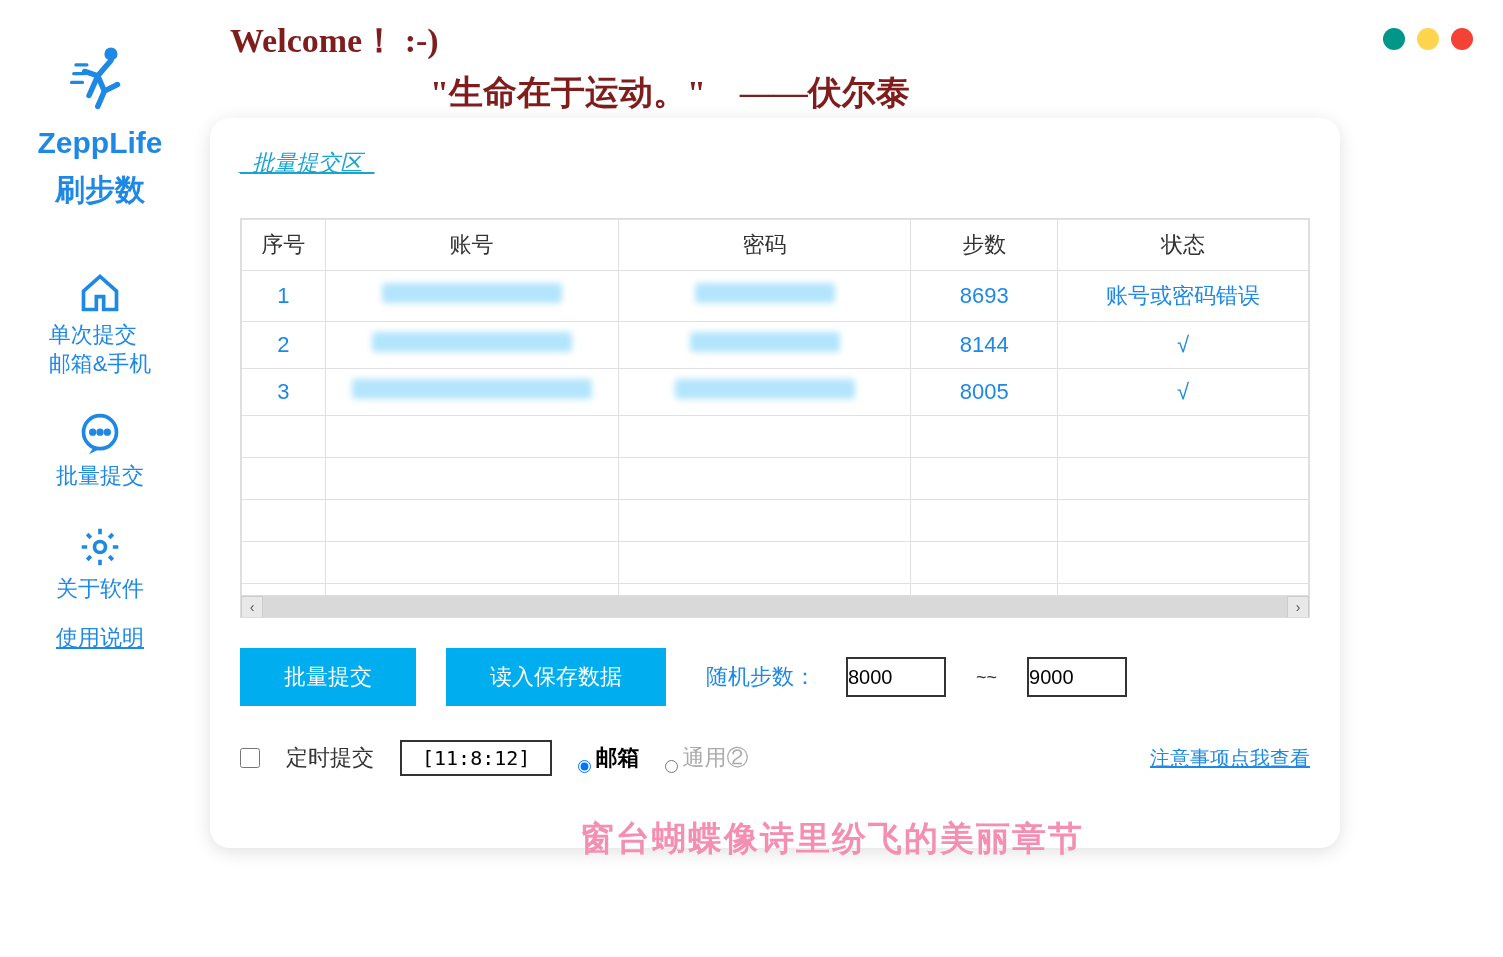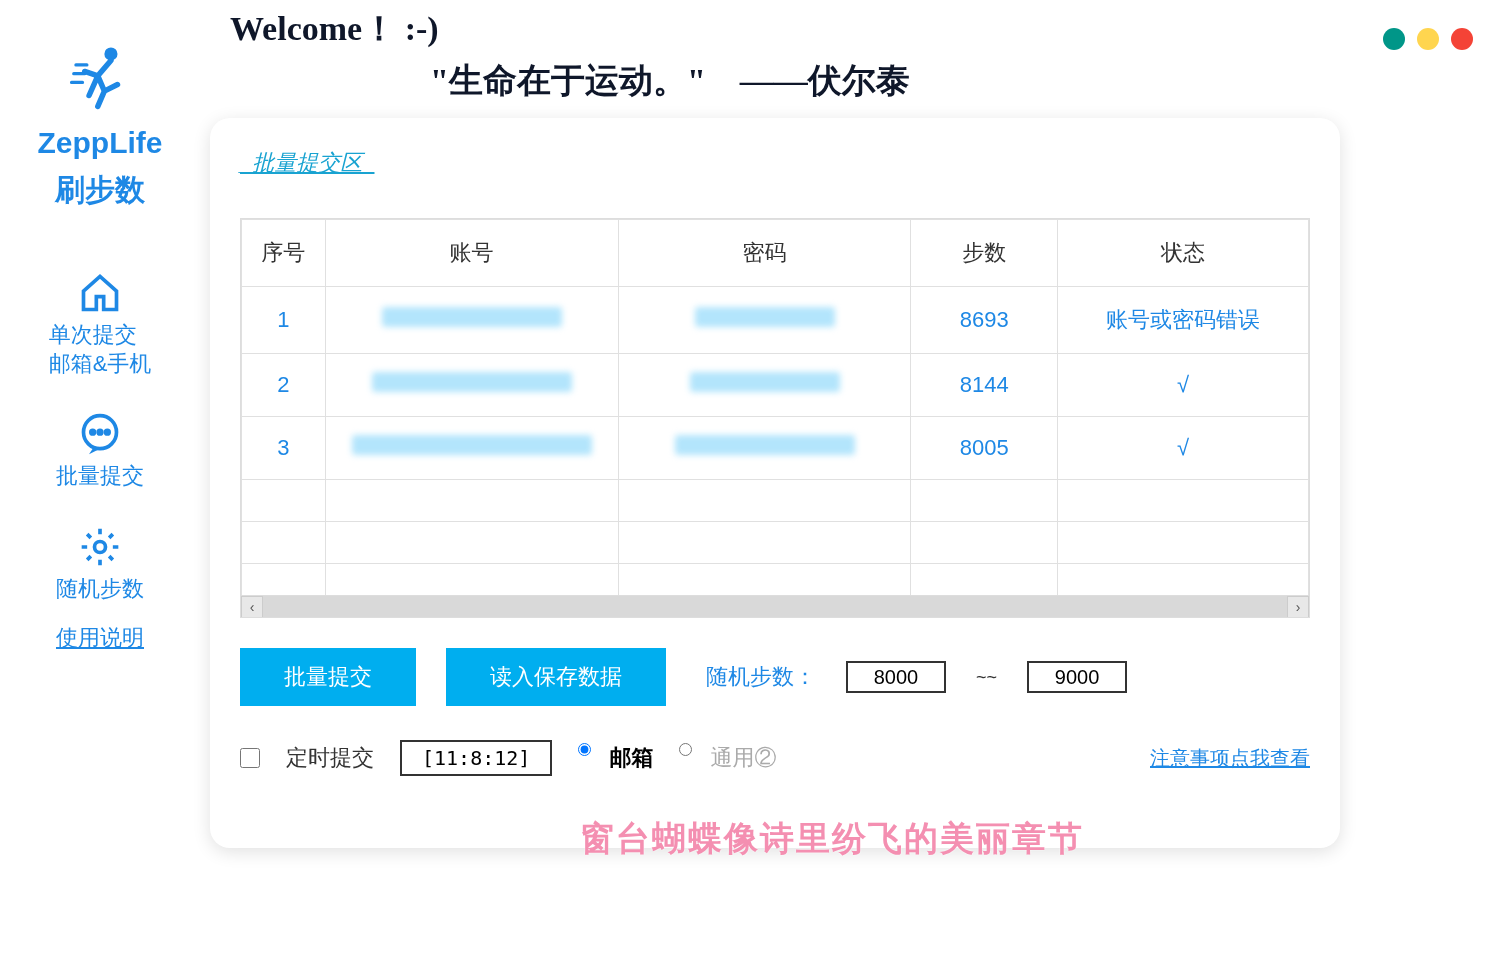--- a/index.html
+++ b/index.html
@@ -41,22 +41,22 @@
 
 .nav { margin-top: 60px; display: flex; flex-direction: column; align-items: center; gap: 34px; width: 100%; }
 .nav-item { display: flex; flex-direction: column; align-items: center; color: #1e88e5; cursor: pointer; }
 .nav-item svg { width: 44px; height: 44px; stroke: #1e88e5; fill: none; stroke-width: 2; }
 .nav-item .lbl { font-size: 22px; margin-top: 6px; text-align:left; line-height: 1.3; }
 
 .link-item { color: #1e88e5; font-size: 22px; text-decoration: underline; cursor: pointer; margin-top: 20px; text-align:center; line-height:1.4; }
 
 .header-text {
   position: absolute;
-  left: 230px; top: 6px;
-  color: #0f172a;
+  left: 230px; top: 18px;
+  color: #7f1d1d;
   font-family: "Comic Sans MS", "Microsoft YaHei", cursive;
 }
 .header-text .line1 { font-size: 34px; font-weight: bold; }
 .header-text .line2 { font-size: 34px; font-weight: bold; margin-left: 200px; margin-top: 6px; }
 
 .main-panel {
   position: absolute;
   left: 210px; top: 118px;
   width: 1130px;
   height: 730px;
@@ -73,21 +73,21 @@
 }
 
 .table-wrap {
   margin-top: 40px;
   border: 1px solid #ddd;
   height: 400px;
   overflow: hidden;
   position: relative;
 }
 table { width: 100%; border-collapse: collapse; table-layout: fixed; }
-th, td { border: 1px solid #e0e0e0; padding: 18px 10px; text-align: center; font-size: 22px; height: 42px; }
+th, td { border: 1px solid #e0e0e0; padding: 10px 10px; text-align: center; font-size: 22px; height: 42px; }
 th { color: #333; font-weight: normal; background: #fff; }
 td { color: #1e88e5; }
 col.c1 { width: 80px; }
 col.c2 { width: 280px; }
 col.c3 { width: 280px; }
 col.c4 { width: 140px; }
 col.c5 { width: 240px; }
 
 .blur-box {
   display: inline-block;
@@ -118,42 +118,41 @@
 .btn {
   background: #00aeef;
   color: #fff;
   border: none;
   font-size: 22px;
   padding: 14px 44px;
   cursor: pointer;
 }
 .steps-label { color: #1e88e5; font-size: 22px; margin-left: 10px; }
 .num-input {
-  width: 100px; height: 32px;
+  width: 100px; height: 40px;
   border: 2px solid #333;
-  text-align: center;
   font-size: 20px;
 }
 .tilde { font-size: 18px; color: #333; }
 
 .controls-row2 {
   margin-top: 34px;
   display: flex;
   align-items: center;
   gap: 26px;
 }
 .chk { width: 20px; height: 20px; }
 .chk-label { font-size: 22px; color: #333; }
 .time-box {
   border: 2px solid #333;
   padding: 4px 20px;
   font-size: 20px;
   font-family: monospace;
 }
-.radio-wrap { display: flex; align-items: flex-start; gap: 18px; font-size: 22px; }
+.radio-wrap { display: flex; align-items: flex-end; gap: 4px; font-size: 22px; }
 .radio-wrap.disabled { color: #aaa; }
 .notice-link { margin-left: auto; color: #1e88e5; font-size: 20px; text-decoration: underline; cursor: pointer; }
 
 .footer-deco {
   position: absolute;
   left: 370px;
   bottom: -14px;
   font-size: 34px;
   font-weight: bold;
   color: #f48fb1;
@@ -196,21 +195,21 @@
           <circle cx="12" cy="11" r="1" fill="#1e88e5"></circle>
           <circle cx="16" cy="11" r="1" fill="#1e88e5"></circle>
         </svg>
       <div class="lbl">批量提交</div>
     </div>
     <div class="nav-item">
       <svg viewBox="0 0 24 24">
           <circle cx="12" cy="12" r="3"></circle>
           <path d="M12 2v3M12 19v3M2 12h3M19 12h3M5 5l2 2M17 17l2 2M19 5l-2 2M7 17l-2 2"></path>
         </svg>
-      <div class="lbl">随机步数</div>
+      <div class="lbl">关于软件</div>
     </div>
   </div>
 
   <div class="link-item">使用说明</div>
 </div>
 
 <div class="header-text">
   <div class="line1">Welcome！ :-)</div>
   <div class="line2">"生命在于运动。"　——伏尔泰</div>
 </div>

